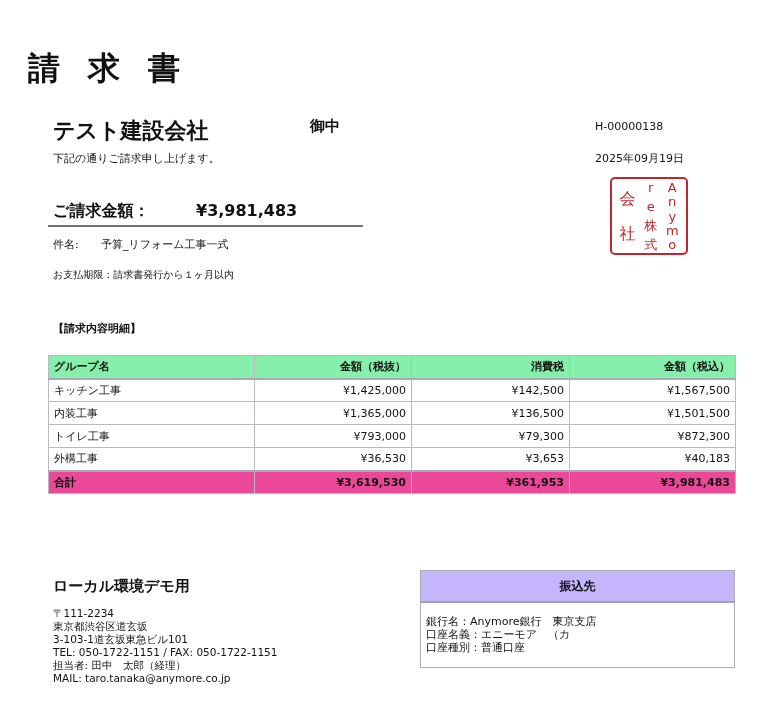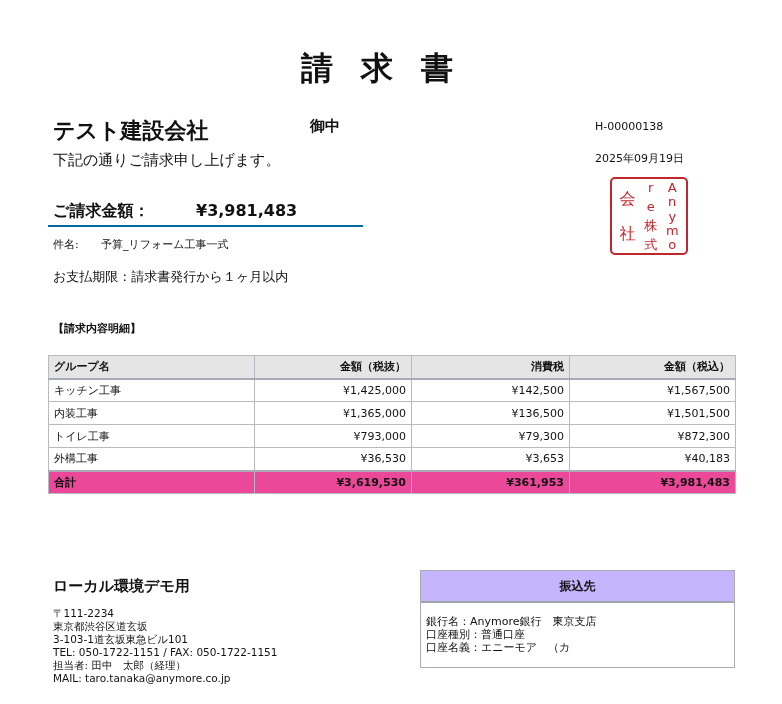--- a/index.html
+++ b/index.html
@@ -3,61 +3,61 @@
 <meta charset="utf-8">
 <style>
   html, body { margin: 0; padding: 0; background: #ffffff; }
   body {
     width: 782px; height: 704px; position: relative; overflow: hidden;
     font-family: "DejaVu Sans", "Liberation Sans", sans-serif;
     color: #111111;
   }
   .abs { position: absolute; }
   .title {
-    left: 0; width: 782px; top: 46px; text-align: center;
+    left: 0; width: 782px; top: 46px; text-align: left;
     font-size: 32px; font-weight: bold; letter-spacing: 28px;
-    box-sizing: border-box; line-height: 44px;
+    padding-left: 28px; box-sizing: border-box; line-height: 44px;
   }
   .client { left: 53px; top: 116px; font-size: 22px; font-weight: bold; }
   .honorific { left: 310px; top: 117px; font-size: 15px; font-weight: bold; }
   .invoice-no { left: 595px; top: 120px; font-size: 11px; }
-  .intro { left: 53px; top: 151px; font-size: 15px; }
+  .intro { left: 53px; top: 151px; font-size: 11px; }
   .date { left: 595px; top: 151px; font-size: 11px; }
   .stamp {
     left: 610px; top: 177px; width: 78px; height: 78px;
     border: 2px solid #c0262b; border-radius: 5px; box-sizing: border-box;
     color: #c0262b; display: flex; flex-direction: row-reverse;
     justify-content: space-around; align-items: stretch; padding: 2px 3px;
     background: #fff;
   }
   .stamp-col {
     display: flex; flex-direction: column; justify-content: space-between;
     align-items: center; font-size: 13px; line-height: 13px;
     font-family: "DejaVu Sans", sans-serif;
   }
   .amount-row {
     left: 48px; top: 199px; width: 315px; height: 26px;
-    border-bottom: 2px solid #0369a1;
+    border-bottom: 2px solid #737373;
   }
   .amount-label { position: absolute; left: 5px; top: 2px; font-size: 16px; font-weight: bold; }
   .amount-value { position: absolute; left: 148px; top: 2px; font-size: 16px; font-weight: bold; }
   .subject-label { left: 53px; top: 237px; font-size: 11px; }
   .subject-value { left: 101px; top: 237px; font-size: 11px; }
-  .payment-terms { left: 53px; top: 268px; font-size: 13px; }
+  .payment-terms { left: 53px; top: 268px; font-size: 10px; }
   .section-heading { left: 53px; top: 321px; font-size: 11px; font-weight: bold; }
 
   table.detail {
     position: absolute; left: 48px; top: 355px; width: 687px;
     border-collapse: collapse; font-size: 11px; table-layout: fixed;
   }
   table.detail th, table.detail td {
     border: 1px solid #b7bac1; height: 23px; padding: 0 5px;
     box-sizing: border-box; white-space: nowrap;
   }
-  table.detail th { background: #e5e5e5; font-weight: bold; border-bottom: 2px solid #a9acb4; }
+  table.detail th { background: #86efac; font-weight: bold; border-bottom: 2px solid #a9acb4; }
   table.detail th.left, table.detail td.left { text-align: left; }
   table.detail th.right, table.detail td.right { text-align: right; }
   table.detail tr.total td { background: #ec4899; font-weight: bold; border-top: 2px solid #a9acb4; }
 
   .company { left: 53px; top: 577px; font-size: 15px; font-weight: bold; }
   .company-info { left: 53px; top: 607px; font-size: 10.5px; line-height: 13px; }
   .company-info div { white-space: nowrap; }
 
   .bank-box {
     left: 420px; top: 570px; width: 315px; height: 98px;
@@ -168,16 +168,16 @@
   <div>3-103-1道玄坂東急ビル101</div>
   <div>TEL: 050-1722-1151 / FAX: 050-1722-1151</div>
   <div>担当者: 田中　太郎（経理）</div>
   <div>MAIL: taro.tanaka@anymore.co.jp</div>
 </div>
 
 <div class="abs bank-box">
   <div class="bank-header">振込先</div>
   <div class="bank-body">
     <div>銀行名：Anymore銀行　東京支店</div>
+    <div>口座名義：エニーモア　（カ</div>
     <div>口座種別：普通口座</div>
-    <div>口座名義：エニーモア　（カ</div>
   </div>
 </div>
 
 </body></html>

